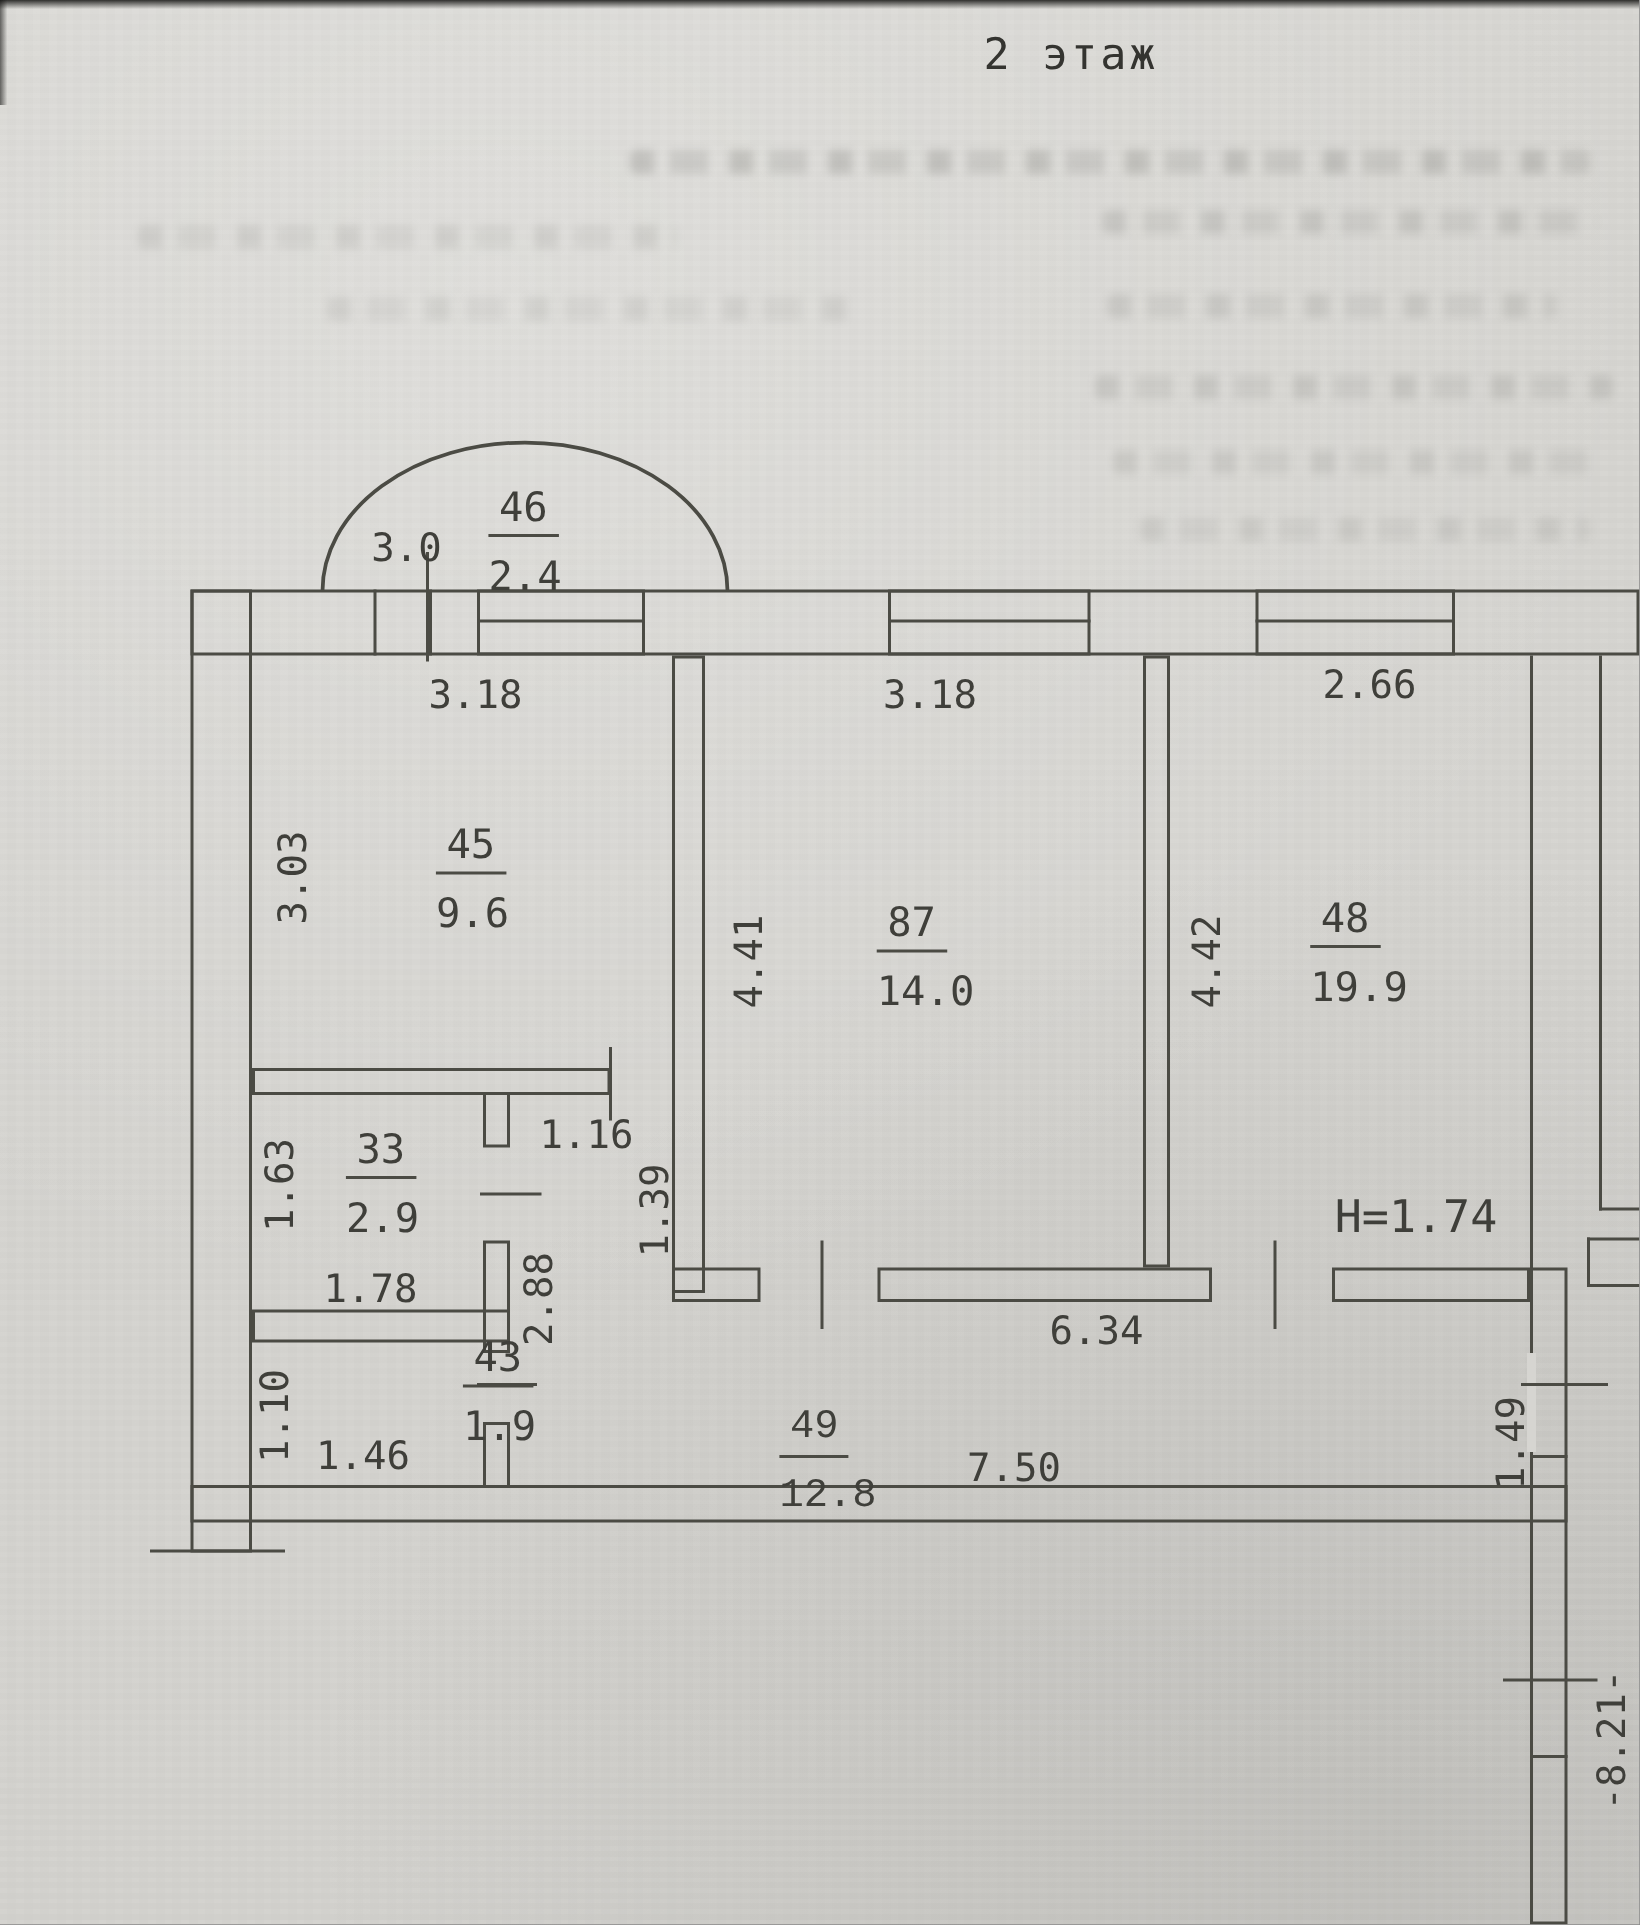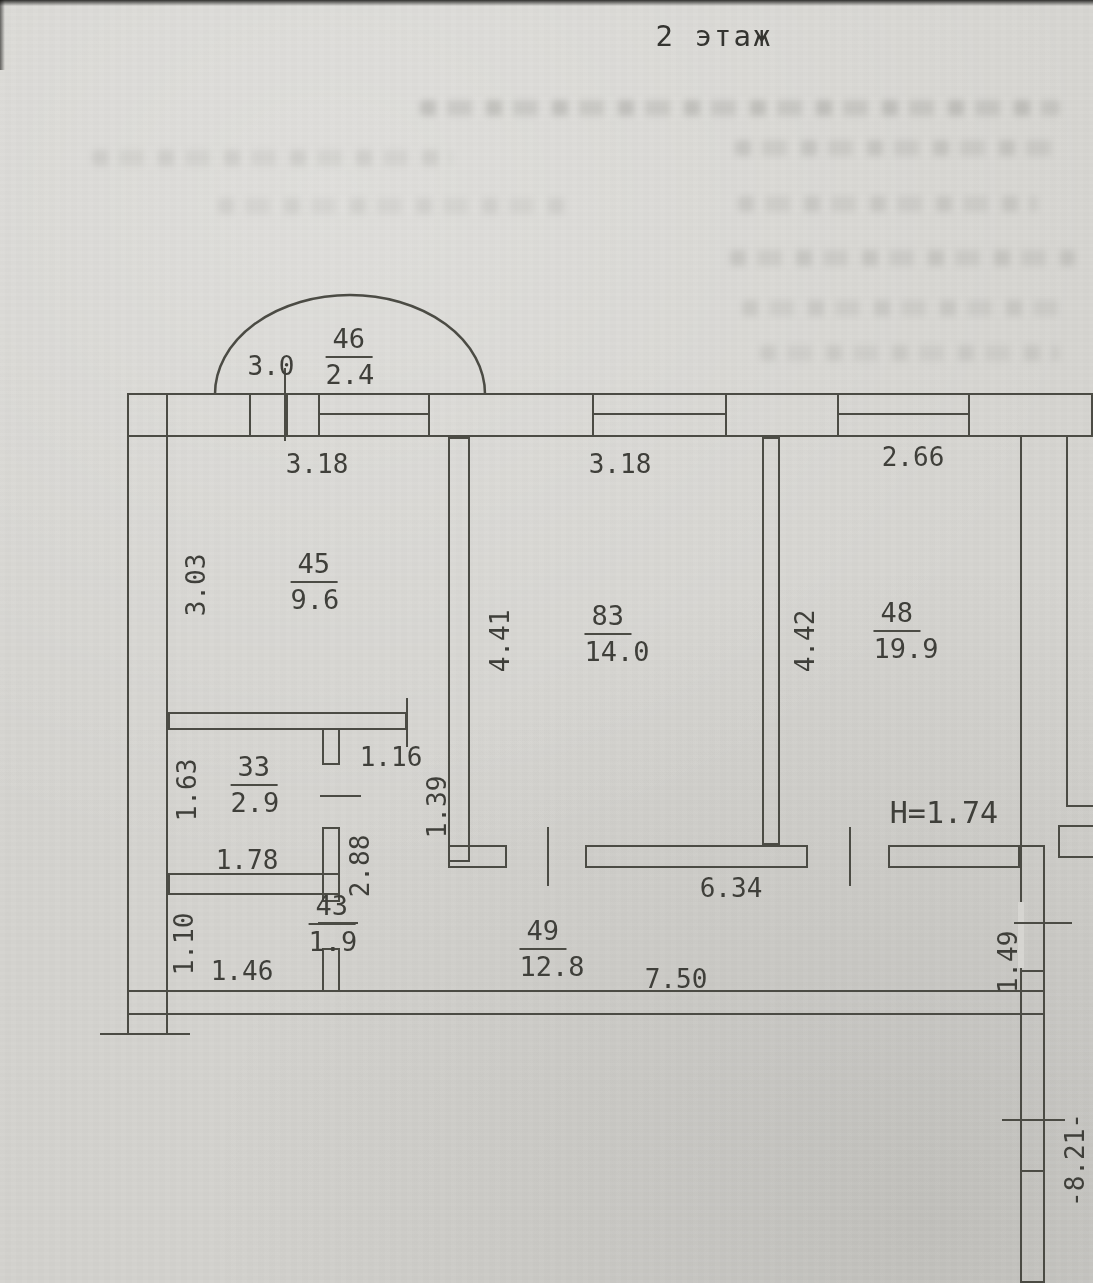--- a/index.html
+++ b/index.html
@@ -26,21 +26,21 @@
   .ln{position:absolute;background:#4b4b44;}
   .patch{position:absolute;background:#d6d5d1;}
   
   .hdim,.vdim,.title{position:absolute;white-space:nowrap;font-size:26px;color:#3f3f3a;}
   .hdim{transform:translate(-50%,-50%);}
   .vdim{transform:translate(-50%,-50%) rotate(-90deg);}
   .title{font-size:29px;letter-spacing:2px;color:#343430;transform:translate(-50%,-50%);}
   .big{font-size:30px;}
   .frac{position:absolute;transform:translateX(-50%);text-align:left;font-size:27px;line-height:1.1;color:#3f3f3a;}
   .frac .num{display:inline-block;border-bottom:2px solid #4b4b44;padding:0 7px 2px;}
-  .frac .den{padding-top:2px;}
+  .frac .den{padding-top:12px;}
   svg.arc{position:absolute;left:0;top:0;pointer-events:none;}
   
   .smudge{position:absolute;height:16px;filter:blur(3px);border-radius:4px;
     background:repeating-linear-gradient(90deg,
       rgba(105,105,100,.5) 0 16px, rgba(105,105,100,0) 16px 27px,
       rgba(105,105,100,.35) 27px 52px, rgba(105,105,100,0) 52px 66px);}
 </style>
 </head>
 <body>
 
@@ -111,36 +111,36 @@
 
   <div class="frac" style="left:350px;top:324px;">
     <div class="num">46</div>
     <div class="den">2.4</div>
   </div>
   <div class="frac" style="left:315px;top:549px;">
     <div class="num">45</div>
     <div class="den">9.6</div>
   </div>
   <div class="frac" style="left:617px;top:601px;">
-    <div class="num">83</div>
+    <div class="num">87</div>
     <div class="den">14.0</div>
   </div>
   <div class="frac" style="left:906px;top:598px;">
     <div class="num">48</div>
     <div class="den">19.9</div>
   </div>
   <div class="frac" style="left:255px;top:752px;">
     <div class="num">33</div>
     <div class="den">2.9</div>
   </div>
   <div class="frac" style="left:287px;top:891px;margin-left:46px;">
     <div class="num">43</div>
     <div class="den">1.9</div>
   </div>
-  <div class="frac" style="left:552px;top:916px;">
+  <div class="frac" style="left:552px;top:938px;font-family:Liberation Mono, monospace;">
     <div class="num">49</div>
     <div class="den">12.8</div>
   </div>
 
   <div class="hdim" style="left:271px;top:366px;">3.0</div>
   <div class="hdim" style="left:317px;top:464px;">3.18</div>
   <div class="hdim" style="left:620px;top:464px;">3.18</div>
   <div class="hdim" style="left:913px;top:457px;">2.66</div>
   <div class="vdim" style="left:196px;top:585px;">3.03</div>
   <div class="vdim" style="left:500px;top:641px;">4.41</div>

